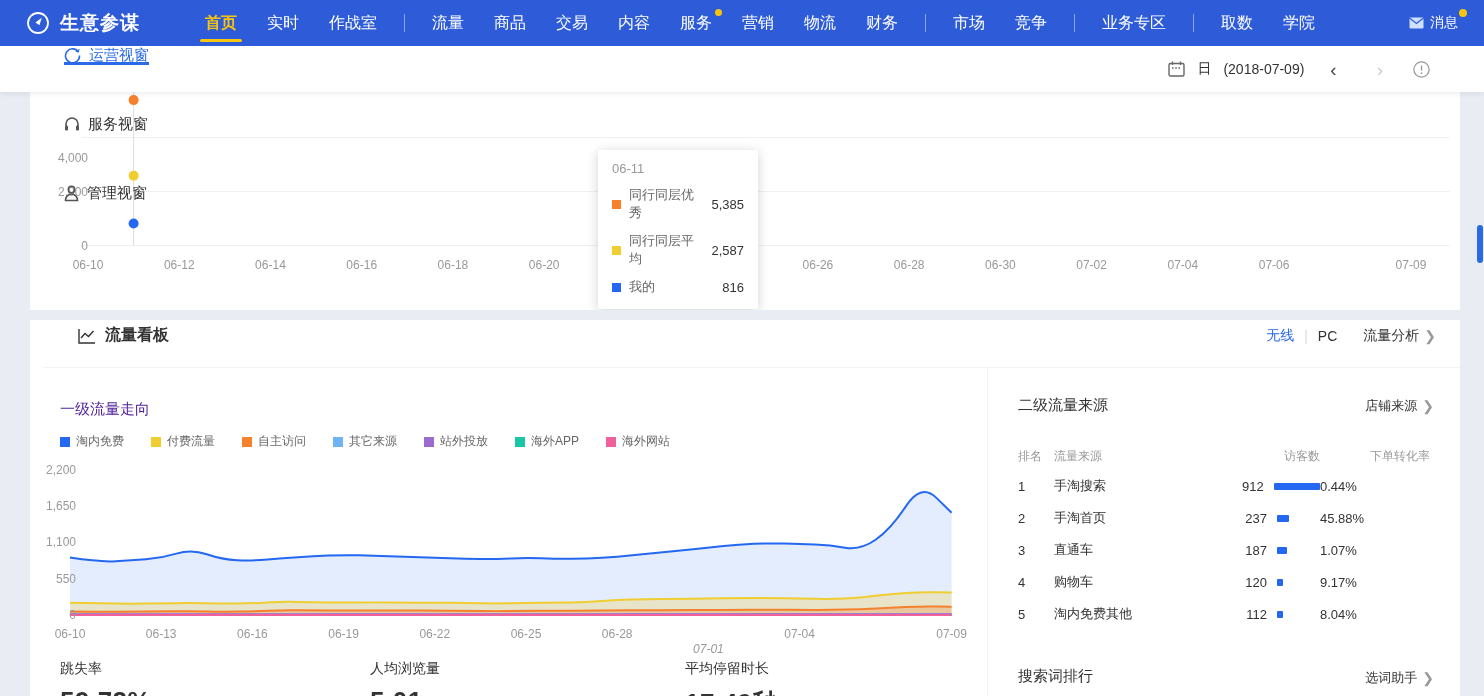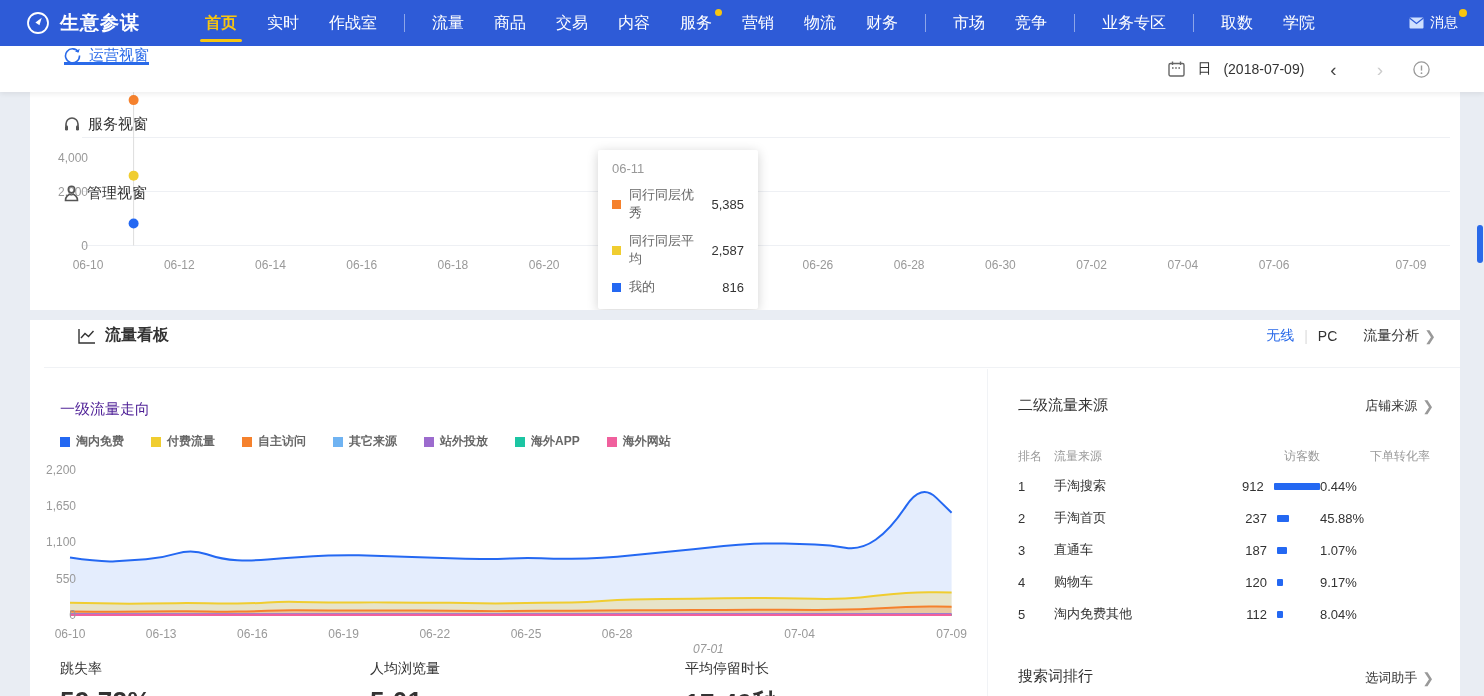--- a/index.html
+++ b/index.html
@@ -66,21 +66,21 @@
   .board-title { display:flex; align-items:center; gap:9px; font-size:16px; color:#333; font-weight:bold; }
   .board-right { margin-left:auto; display:flex; align-items:center; font-size:14px; color:#333; }
   .toggle-item { cursor:pointer; }
   .toggle-item.on { color:#2a6ae9; }
   .toggle-sep { color:#ddd; margin:0 10px; }
   .board-link { margin-left:26px; display:flex; align-items:center; gap:5px; cursor:pointer; color:#333; }
   .chevr { color:#999; font-size:14px; }
 
   .pt-title { position:absolute; left:30px; top:80px; font-size:15px; color:#4c1d95; }
   .legend { position:absolute; left:30px; top:113px; display:flex; gap:27px;
-            font-size:12px; color:#666;font-weight:bold; }
+            font-size:12px; color:#666; }
   .lg-item { display:flex; align-items:center; gap:6px; cursor:pointer; white-space:nowrap; }
   .lg-sq { width:10px; height:10px; }
 
   .vdiv { position:absolute; left:957px; top:49px; bottom:0; width:1px; background:#f1f3f6; }
 
   
   .sec-title { position:absolute; left:988px; top:76px; font-size:15px; color:#333; }
   .sec-link  { position:absolute; right:26px; top:77px; font-size:13px; color:#333;
                display:flex; align-items:center; gap:5px; cursor:pointer; }
   .tbl-head { position:absolute; left:988px; right:30px; top:128px; display:flex;

